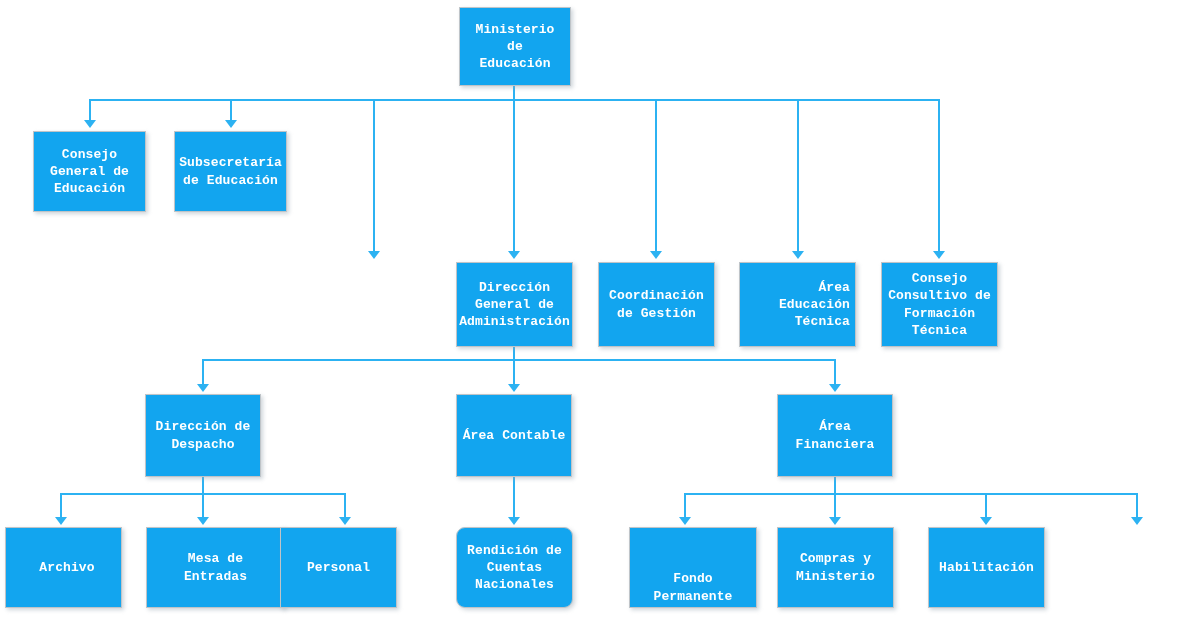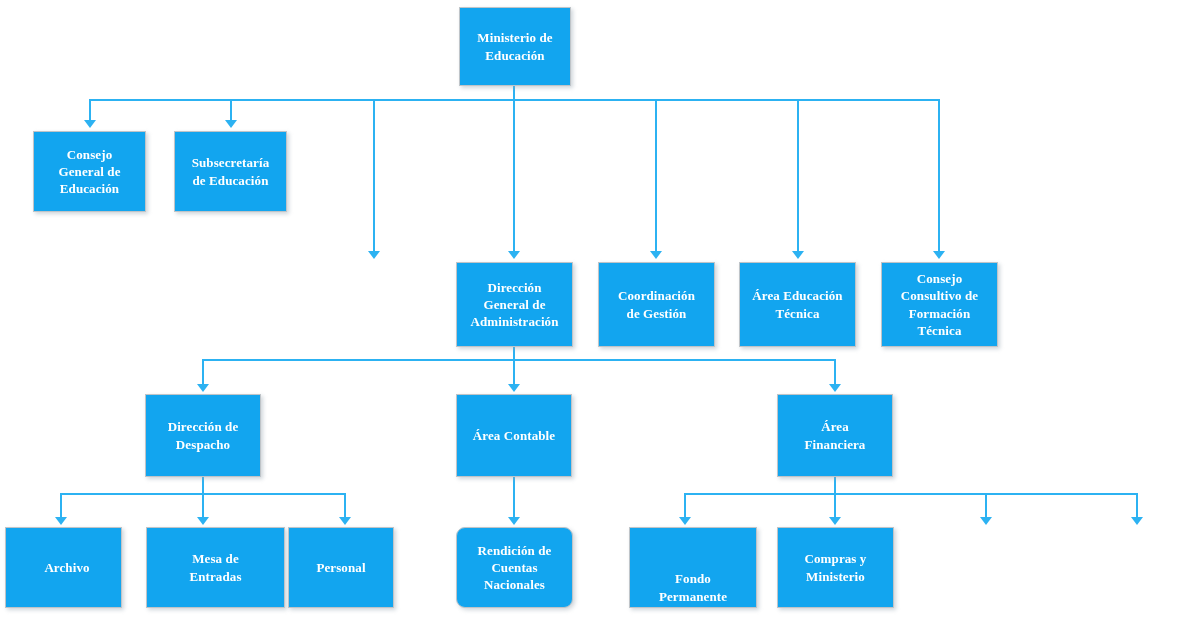--- a/index.html
+++ b/index.html
@@ -6,21 +6,21 @@
     margin: 0;
     padding: 0;
     background: #ffffff;
   }
   #chart-canvas {
     position: relative;
     width: 1201px;
     height: 618px;
     background: #ffffff;
     overflow: hidden;
-    font-family: Liberation Serif, serif;
+    font-family: Liberation Mono, monospace;
   }
   .node {
     position: absolute;
     box-sizing: border-box;
     background: #12A5EF;
     border: 1px solid #bfc4c8;
     box-shadow: 2px 2px 4px rgba(150,165,175,0.45);
     display: flex;
     align-items: center;
     justify-content: center;
@@ -147,21 +147,21 @@
     <span class="node-label">Dirección
 General de
 Administración</span>
   </div>
 
   <div class="node" style="left:598px; top:262px; width:117px; height:85px;">
     <span class="node-label">Coordinación
 de Gestión</span>
   </div>
 
-  <div class="node" style="left:739px; top:262px; width:117px; height:85px;">
+  <div class="node" style="left:739px; top:262px; width:117px; height:85px;text-align:right;">
     <span class="node-label">Área Educación
 Técnica</span>
   </div>
 
   <div class="node" style="left:881px; top:262px; width:117px; height:85px;">
     <span class="node-label">Consejo
 Consultivo de
 Formación
 Técnica</span>
   </div>
@@ -182,35 +182,38 @@
 
   <div class="node" style="left:5px; top:527px; width:117px; height:81px;padding-left:12px;">
     <span class="node-label">Archivo</span>
   </div>
 
   <div class="node" style="left:146px; top:527px; width:139px; height:81px;">
     <span class="node-label">Mesa de
 Entradas</span>
   </div>
 
-  <div class="node" style="left:288px; top:527px; width:106px; height:81px;">
+  <div class="node" style="left:280px; top:527px; width:117px; height:81px;">
     <span class="node-label">Personal</span>
   </div>
 
   <div class="node" style="left:456px; top:527px; width:117px; height:81px;border-radius:9px;">
     <span class="node-label">Rendición de
 Cuentas
 Nacionales</span>
   </div>
 
   <div class="node" style="left:629px; top:527px; width:128px; height:81px;align-items:flex-end;">
     <span class="node-label">Fondo
 Permanente</span>
   </div>
 
   <div class="node" style="left:777px; top:527px; width:117px; height:81px;">
     <span class="node-label">Compras y
 Ministerio</span>
   </div>
 
+  <div class="node" style="left:928px; top:527px; width:117px; height:81px;">
+    <span class="node-label">Habilitación</span>
+  </div>
 
 
 </div>
 
 </body></html>

